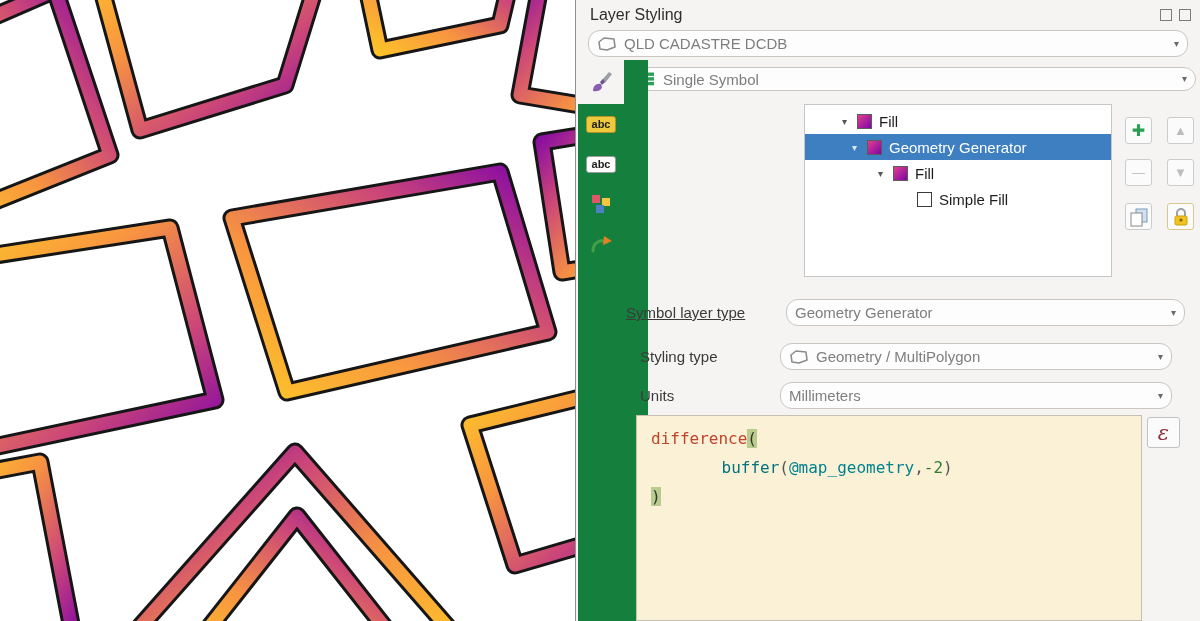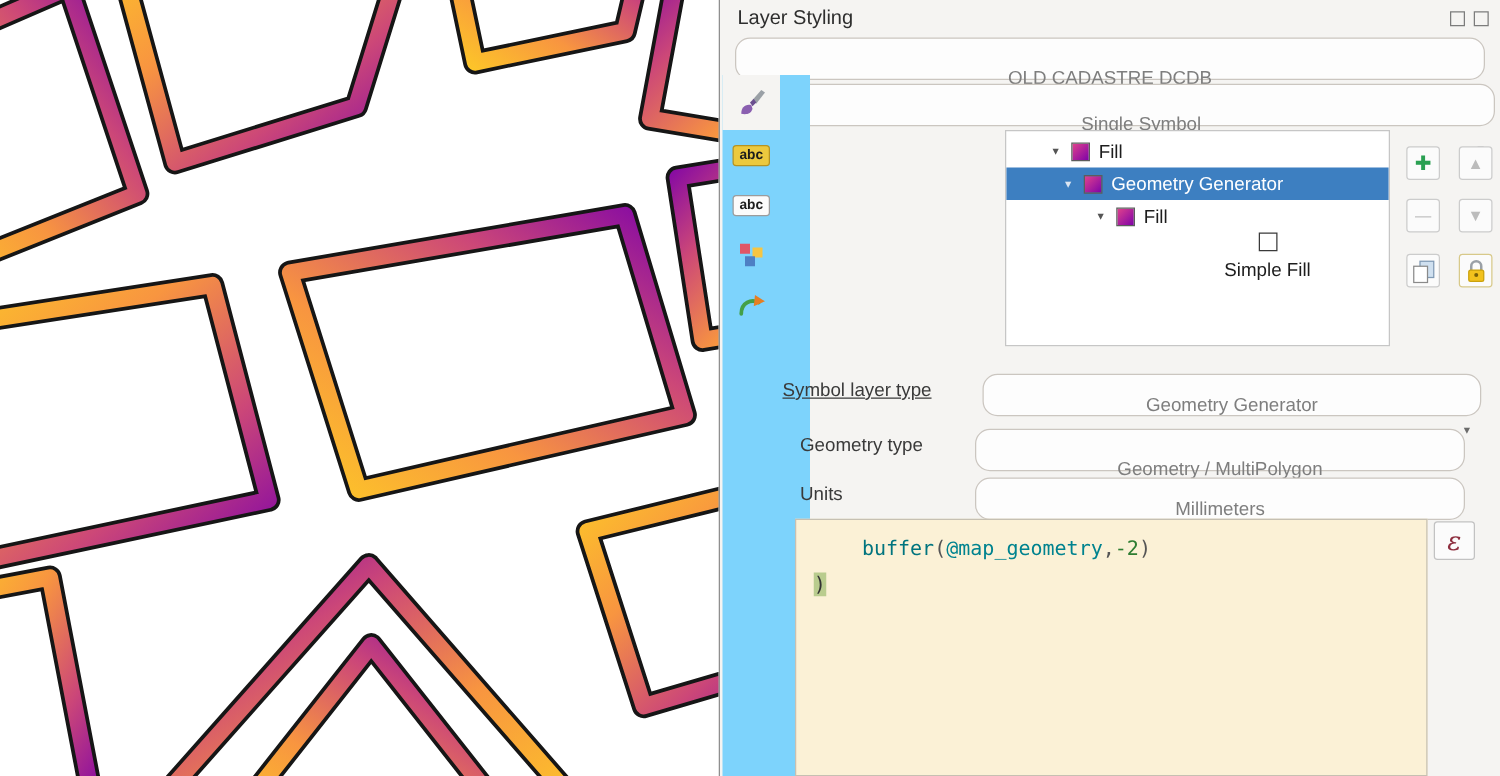--- a/index.html
+++ b/index.html
@@ -10,25 +10,25 @@
   
   #map { position:absolute; left:0; top:0; width:575px; height:621px; background:#fff; }
 
   
   #panel { position:absolute; left:575px; top:0; width:625px; height:621px;
            background:#f5f4f2; border-left:1px solid #8f8f8f; }
   .panel-title { position:absolute; left:14px; top:6px; font-size:16px; color:#2e2e2e; }
   .dock-btn { position:absolute; top:9px; width:12px; height:12px; border:1px solid #7c7c7c; background:#f5f4f2; }
 
   .combo { position:absolute; background:#fdfdfd; border:1px solid #cbc6c0; border-radius:12px;
-           display:flex; align-items:center; gap:7px; padding:16px 8px; color:#7e7e7e; font-size:15px;flex-direction:column; }
+           display:flex; align-items:center; gap:7px; padding:0 8px; color:#7e7e7e; font-size:15px; }
   .combo .chev { margin-left:auto; color:#6b6b6b; font-size:10px; line-height:1; }
 
   
-  .strip { position:absolute; left:2px; top:60px; bottom:0; width:70px; background:#7dd3fc; }
+  .strip { position:absolute; left:2px; top:60px; bottom:0; width:70px; background:#15803d; }
   .tab { width:46px; height:40px; display:flex; align-items:center; justify-content:center; }
   .tab.active { height:44px; background:#f5f4f2; }
   .badge { width:30px; height:17px; border-radius:3px; font-size:11px; font-weight:bold;
            color:#1c1c1c; display:flex; align-items:center; justify-content:center; }
   .badge.yellow { background:#ecc93e; border:1px solid #b59322; }
   .badge.white  { background:#fbfbfb; border:1px solid #9c9c9c; }
 
   
   .tree { position:absolute; left:228px; top:104px; width:308px; height:173px; background:#fff;
           border:1px solid #c6c6c6; font-size:15px; color:#1d1d1d; padding-top:3px; overflow:hidden; }
@@ -49,21 +49,21 @@
   .sbtn.lockb { border-color:#d8c98a; }
 
   .flabel { position:absolute; font-size:15px; color:#3a3a3a; }
 
   
   .expr { position:absolute; left:60px; top:415px; width:506px; height:206px; background:#fbf1d6;
           border:1px solid #c6c0b2; font-family:"DejaVu Sans Mono","Liberation Mono",monospace;
           font-size:16px; line-height:29px; padding:8px 14px; color:#4a4a4a; }
   .exp-line { white-space:pre; }
   .tk-fn  { color:#c0432c; }
-  .tk-fn2 { color:#00747e; }
+  .tk-fn2 { color:#00747e;margin-left:32px; }
   .tk-var { color:#00838f; }
   .tk-num { color:#2e7d32; }
   .tk-p   { color:#555555; }
   .tk-hl  { background:#b9cc8e; color:#333; }
 
   .eps-btn { position:absolute; left:571px; top:417px; width:33px; height:31px; background:#fbfbfb;
              border:1px solid #c2c2c2; border-radius:3px; display:flex; align-items:center; justify-content:center;
              color:#8e2f3f; font-size:21px; font-family:"DejaVu Serif","Liberation Serif",serif; font-style:italic; }
 </style>
 </head>
@@ -186,21 +186,21 @@
       <div class="trow selected" style="padding-left:44px;">
         <span class="arr">▾</span>
         <span class="swatch grad-a"></span>
         <span>Geometry Generator</span>
       </div>
       <div class="trow" style="padding-left:70px;">
         <span class="arr">▾</span>
         <span class="swatch grad-a"></span>
         <span>Fill</span>
       </div>
-      <div class="trow" style="padding-left:112px;flex-direction:column;">
+      <div class="trow" style="padding-left:112px;">
         <span class="swatch simple"></span>
         <span>Simple Fill</span>
       </div>
     </div>
 
     <div class="sbtn add" style="left:549px; top:117px;">
       <span>✚</span>
       </div>
     <div class="sbtn dis" style="left:591px; top:117px;">
       <span>▲</span>
@@ -224,36 +224,37 @@
         <circle cx="10" cy="13" r="1.6" fill="#7a6108"></circle>
       </svg>
     </div>
 
     <div class="flabel" style="left:50px; top:304px;text-decoration:underline;">Symbol layer type</div>
     <div class="combo" style="left:210px; top:299px; width:399px; height:27px;">
       <span>Geometry Generator</span>
       <span class="chev">▾</span>
     </div>
 
-    <div class="flabel" style="left:64px; top:348px;">Geometry type</div>
+    <div class="flabel" style="left:64px; top:348px;">Styling type</div>
     <div class="combo" style="left:204px; top:343px; width:392px; height:27px;">
       <svg width="20" height="14" viewBox="0 0 20 14">
         <polygon points="2,5 7,1 17,2 18,10 10,13 3,12" fill="none" stroke="#8c8c8c" stroke-width="1.6" stroke-linejoin="round"></polygon>
       </svg>
       <span>Geometry / MultiPolygon</span>
       <span class="chev">▾</span>
     </div>
 
     <div class="flabel" style="left:64px; top:387px;">Units</div>
     <div class="combo" style="left:204px; top:382px; width:392px; height:27px;">
       <span>Millimeters</span>
       <span class="chev">▾</span>
     </div>
 
     <div class="expr">
+        <div class="exp-line"><span class="tk-fn">difference</span><span class="tk-hl">(</span></div>
         <div class="exp-line"><span class="tk-p">    </span><span class="tk-fn2">buffer</span><span class="tk-p">(</span><span class="tk-var">@map_geometry</span><span class="tk-p">,</span><span class="tk-num">-2</span><span class="tk-p">)</span></div>
         <div class="exp-line"><span class="tk-hl">)</span></div>
       </div>
     <div class="eps-btn">
       <span>ε</span>
     </div>
 
   </div>
 </div>
 

